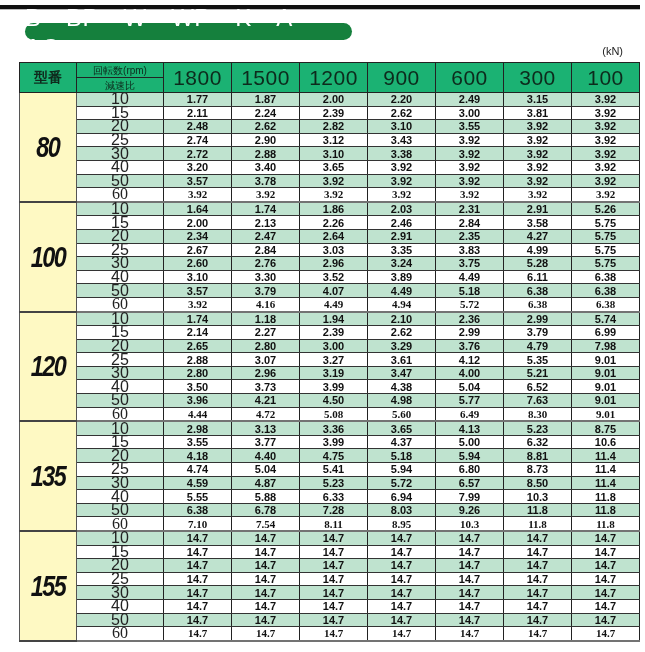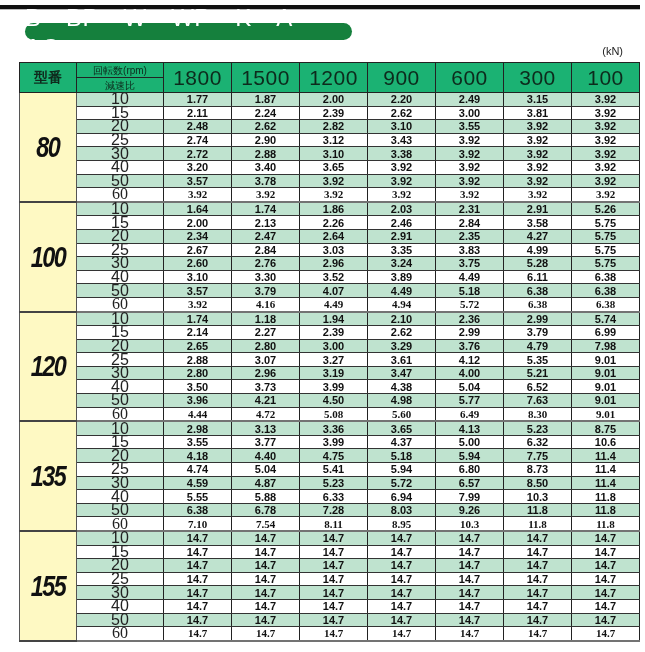--- a/index.html
+++ b/index.html
@@ -341,21 +341,21 @@
         <td class="val">6.32</td>
         <td class="val">10.6</td>
       </tr>
       <tr class="band">
         <td class="ratio">20</td>
         <td class="val">4.18</td>
         <td class="val">4.40</td>
         <td class="val">4.75</td>
         <td class="val">5.18</td>
         <td class="val">5.94</td>
-        <td class="val">7.75</td>
+        <td class="val">8.81</td>
         <td class="val">11.4</td>
       </tr>
       <tr class="">
         <td class="ratio">25</td>
         <td class="val">4.74</td>
         <td class="val">5.04</td>
         <td class="val">5.41</td>
         <td class="val">5.94</td>
         <td class="val">6.80</td>
         <td class="val">8.73</td>

